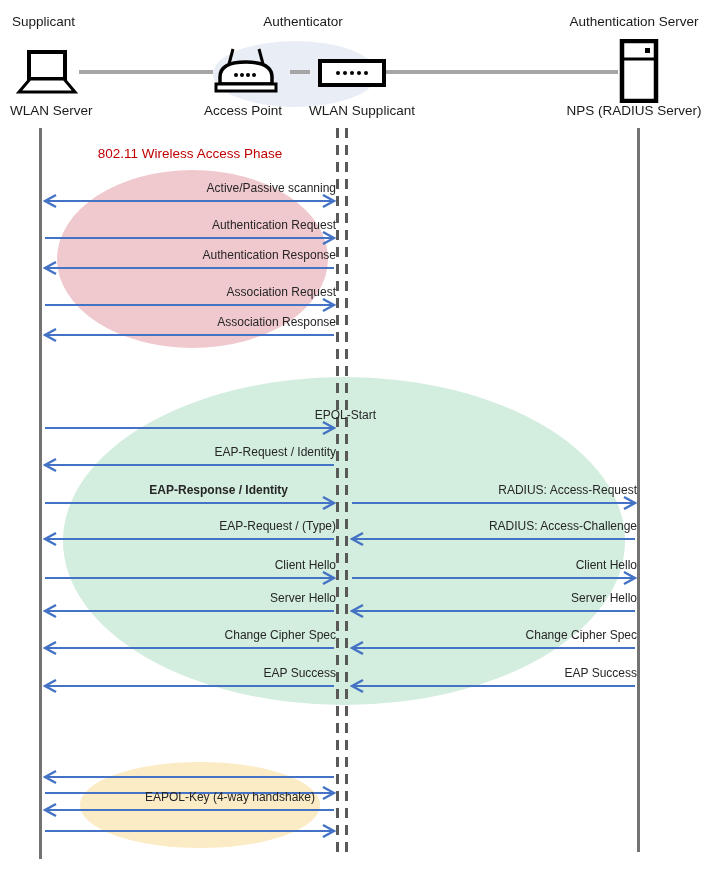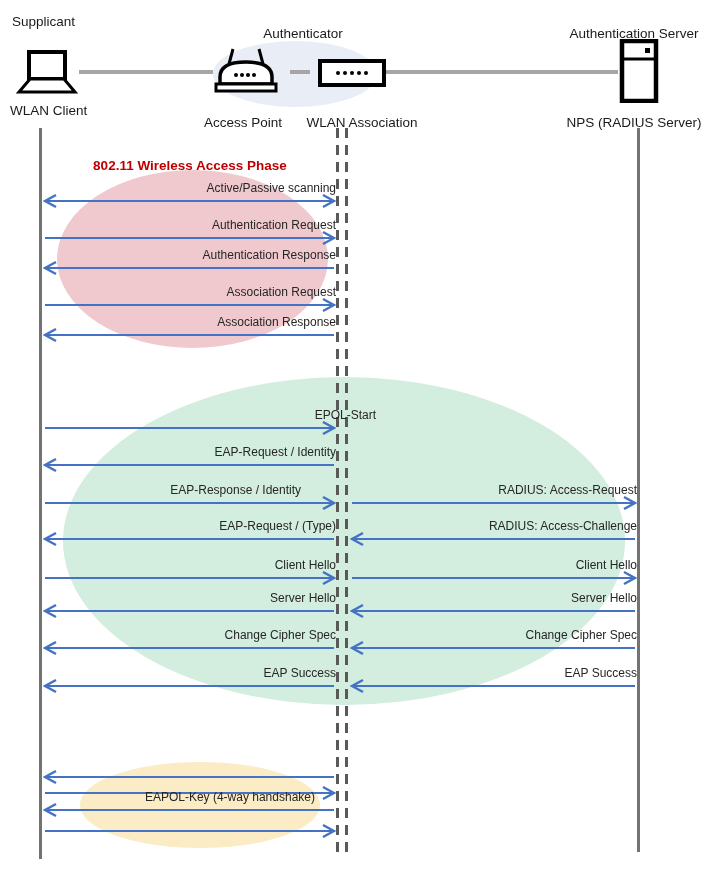--- a/index.html
+++ b/index.html
@@ -1,28 +1,28 @@
 <!DOCTYPE html>
 <html><head>
 <meta charset="utf-8">
 <style>
   html,body{margin:0;padding:0;background:#fff;}
   .canvas{position:relative;width:713px;height:875px;background:#fff;overflow:hidden;
           font-family:"Liberation Sans",sans-serif;color:#1a1a1a;}
   .role-label,.device-label{position:absolute;font-size:13.5px;white-space:nowrap;color:#1a1a1a;z-index:5;}
-  .centered{transform:translateX(-50%);margin-top:12px;}
+  .centered{transform:translateX(-50%);}
   .ellipse{position:absolute;border-radius:50%;z-index:1;}
   .auth-ellipse{position:absolute;left:213px;top:41px;width:164px;height:66px;border-radius:50%;
                 background:#E9EDF6;z-index:1;}
   .connector{position:absolute;top:70px;height:4px;background:#A6A6A6;z-index:2;}
   .icon{position:absolute;z-index:3;}
   .lifeline{position:absolute;top:128px;width:3px;height:731px;z-index:2;}
   .lifeline-solid{background:#737373;}
   .lifeline-dashed{background:repeating-linear-gradient(to bottom,#595959 0 10px,transparent 10px 17px);}
-  .phase-title{position:absolute;font-size:13.5px;white-space:nowrap;text-align:center;z-index:4;font-weight:bold;}
+  .phase-title{position:absolute;font-size:13.5px;white-space:nowrap;text-align:center;z-index:4;}
   .msg-label{position:absolute;font-size:12px;line-height:15px;text-align:right;color:#262626;
              white-space:nowrap;z-index:4;}
   .msg-arrow{position:absolute;z-index:3;}
 </style>
 </head>
 <body>
 
 <div class="canvas">
 
   <div class="role-label" style="left:12px;top:14px;">Supplicant</div>
@@ -59,23 +59,23 @@
       <circle cx="41" cy="14" r="2" fill="#000"></circle>
     <circle cx="48" cy="14" r="2" fill="#000"></circle>
   </svg>
 
   <svg class="icon" style="left:619px;top:39px;" width="40" height="64" viewBox="0 0 40 64">
     <rect x="3" y="2" width="34" height="60" fill="#fff" stroke="#000" stroke-width="4.5"></rect>
     <line x1="3" y1="20" x2="37" y2="20" stroke="#000" stroke-width="3"></line>
     <rect x="26" y="9" width="5" height="5" fill="#000"></rect>
   </svg>
 
-  <div class="device-label" style="left:10px;top:103px;">WLAN Client</div>
+  <div class="device-label" style="left:10px;top:103px;">WLAN Server</div>
   <div class="device-label centered" style="left:243px;top:103px;">Access Point</div>
-  <div class="device-label centered" style="left:362px;top:103px;">WLAN Association</div>
+  <div class="device-label centered" style="left:362px;top:103px;">WLAN Supplicant</div>
   <div class="device-label centered" style="left:634px;top:103px;">NPS (RADIUS Server)</div>
 
   <div class="lifeline lifeline-solid" style="left:39px;"></div>
   <div class="lifeline lifeline-dashed" style="left:336px;"></div>
   <div class="lifeline lifeline-dashed" style="left:345px;"></div>
   <div class="lifeline lifeline-solid" style="left:637px;height:724px;"></div>
 
   <div class="ellipse" style="left: 57px; top: 170px; width: 271px; height: 178px; background: rgb(240, 201, 206);"></div>
   <div class="ellipse" style="left: 63px; top: 377px; width: 562px; height: 328px; background: rgb(211, 237, 223);"></div>
   <div class="ellipse" style="left: 80px; top: 762px; width: 240px; height: 86px; background: rgb(252, 236, 197);"></div>
@@ -112,21 +112,21 @@
       <div class="msg-label" style="left: 43px; width: 293px; top: 408px; padding-left: 40px;">EPOL-Start</div>
       <svg width="293" height="16" class="msg-arrow" style="left: 43px; top: 420px;">
         <line x1="2" y1="8" x2="291" y2="8" stroke="#4472C4" stroke-width="2"></line>
         <polyline points="280,2 291,8 280,14" fill="none" stroke="#4472C4" stroke-width="2.5"></polyline>
       </svg>
       <div class="msg-label" style="left: 43px; width: 293px; top: 445px;">EAP-Request / Identity</div>
       <svg width="293" height="16" class="msg-arrow" style="left: 43px; top: 457px;">
         <line x1="2" y1="8" x2="291" y2="8" stroke="#4472C4" stroke-width="2"></line>
         <polyline points="13,2 2,8 13,14" fill="none" stroke="#4472C4" stroke-width="2.5"></polyline>
       </svg>
-      <div class="msg-label" style="left: 54px; width: 247px; top: 483px;">EAP-Response / Identity</div>
+      <div class="msg-label" style="left: 41px; width: 247px; top: 483px; font-weight: bold;">EAP-Response / Identity</div>
       <svg width="293" height="16" class="msg-arrow" style="left: 43px; top: 495px;">
         <line x1="2" y1="8" x2="291" y2="8" stroke="#4472C4" stroke-width="2"></line>
         <polyline points="280,2 291,8 280,14" fill="none" stroke="#4472C4" stroke-width="2.5"></polyline>
       </svg>
       <div class="msg-label" style="left: 350px; width: 287px; top: 483px;">RADIUS: Access-Request</div>
       <svg width="287" height="16" class="msg-arrow" style="left: 350px; top: 495px;">
         <line x1="2" y1="8" x2="285" y2="8" stroke="#4472C4" stroke-width="2"></line>
         <polyline points="274,2 285,8 274,14" fill="none" stroke="#4472C4" stroke-width="2.5"></polyline>
       </svg>
       <div class="msg-label" style="left: 43px; width: 293px; top: 519px;">EAP-Request / (Type)</div>

